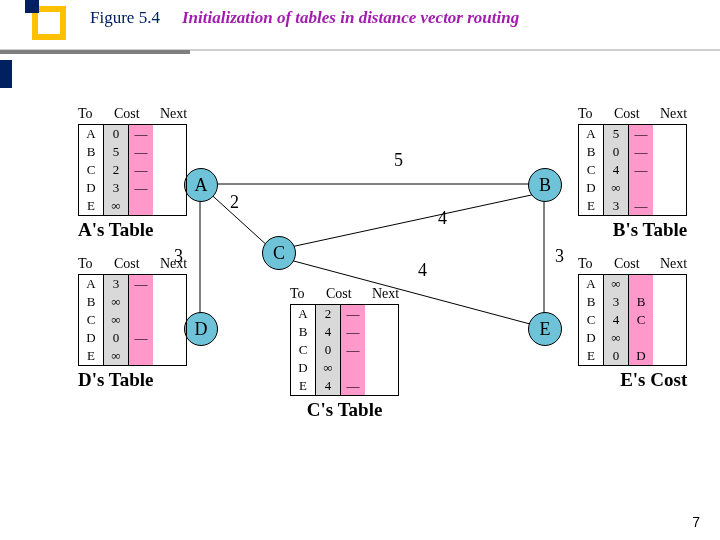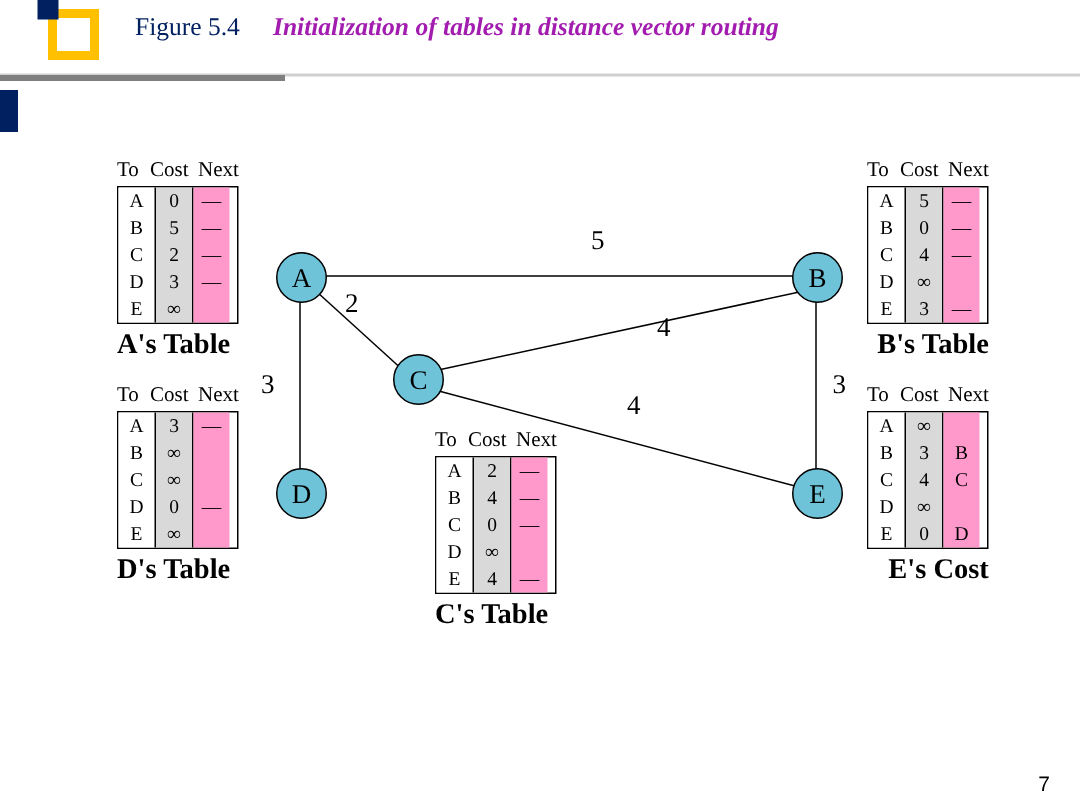--- a/index.html
+++ b/index.html
@@ -7,21 +7,21 @@
   .sq{position:absolute;left:32px;top:-2px;width:34px;height:34px;background:#fff;border:6px solid #ffc000;box-sizing:border-box;z-index:2}
   .sq:after{content:"";position:absolute;left:-13px;top:-13px;width:14px;height:14px;background:#002060;z-index:1}
   .figno{position:absolute;left:90px;top:0;font-weight:normal;color:#002060;font-size:17px}
   .figtitle{position:absolute;left:182px;top:0;font-weight:bold;font-style:italic;color:#a21caf;font-size:17px}
   .bar1{position:absolute;left:0;top:42px;width:190px;height:4px;background:#7f7f7f}
   .bar2{position:absolute;left:0;top:41px;width:720px;height:2px;background:#d0d0d0}
   .tik{position:absolute;left:0;top:52px;width:12px;height:28px;background:#002060}
 
   .diagram{position:absolute;left:0;top:90px;width:720px;height:380px}
   .tbl{position:absolute;font-size:14px}
-  .tbl .hd{display:flex;gap:2px;margin-bottom:2px}
+  .tbl .hd{display:flex;gap:16px;margin-bottom:2px}
   .tbl .hd span{display:inline-block}
   .grid{display:flex;border:1px solid #000}
   .col{display:flex;flex-direction:column}
   .col div{height:18px;line-height:18px;text-align:center;border-bottom:0;padding:0 4px;min-width:16px;font-size:13px}
   .c-to{background:#fff;border-right:1px solid #000}
   .c-cost{background:#d9d9d9;border-right:1px solid #000}
   .c-next{background:#ff99cc}
   .cap{font-weight:bold;font-size:19px;margin-top:3px}
 
   .node{position:absolute;width:32px;height:32px;border-radius:50%;background:#6fc3d9;border:1px solid #000;text-align:center;line-height:32px;font-size:18px;font-family:"Times New Roman",serif}
@@ -183,21 +183,21 @@
           <div>4</div>
         </div>
       <div class="col c-next">
           <div>—</div>
           <div>—</div>
           <div>—</div>
           <div></div>
           <div>—</div>
         </div>
     </div>
-    <div class="cap" style="">C's Table</div>
+    <div class="cap" style="text-align:center">C's Table</div>
   </div>
 
   <div class="tbl" style="left:578px;top:166px">
     <div class="hd">
         <span style="width:20px">To</span>
         <span style="width:30px">Cost</span>
         <span>Next</span>
       </div>
     <div class="grid">
       <div class="col c-to">

